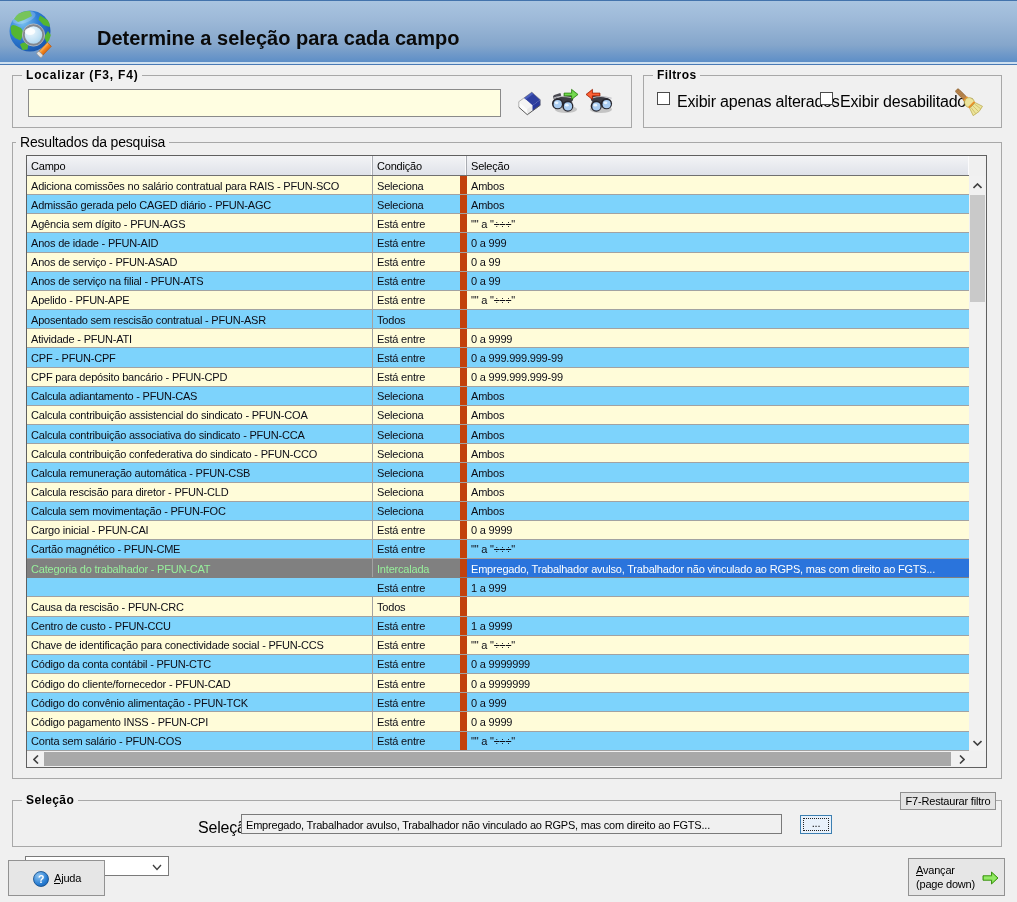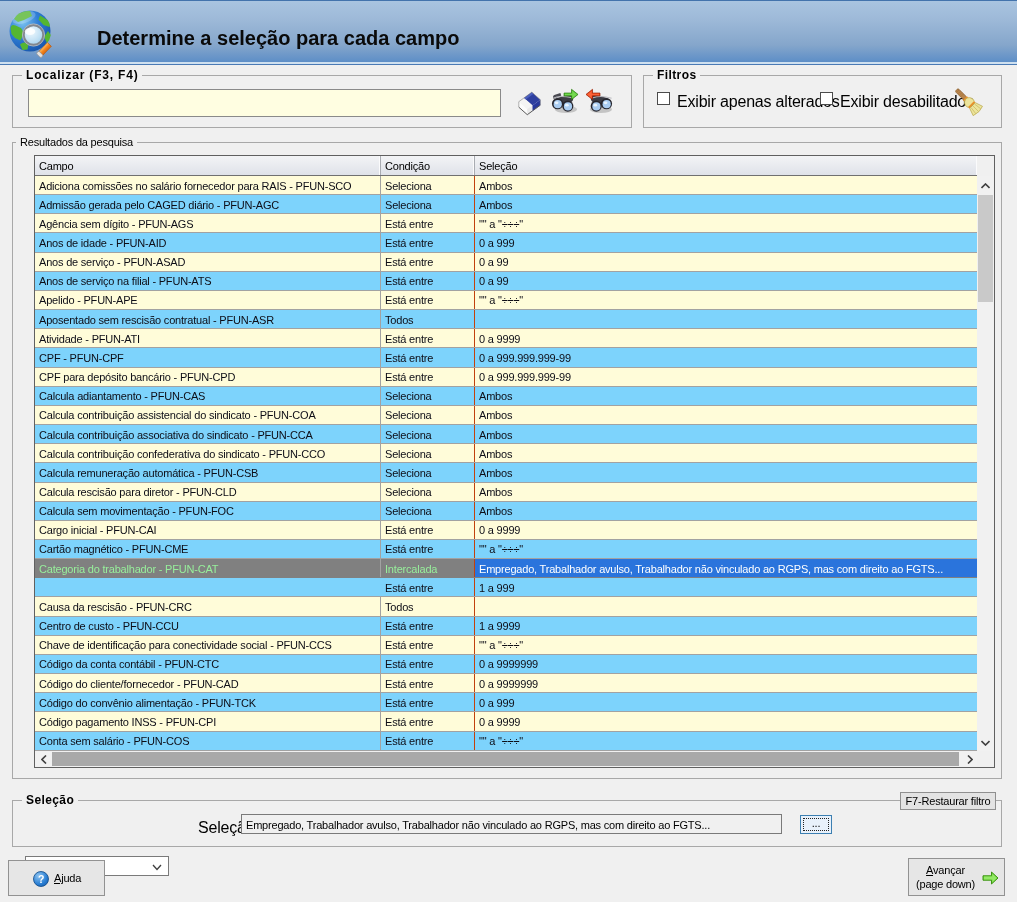--- a/index.html
+++ b/index.html
@@ -3,35 +3,35 @@
 <style>
 *{margin:0;padding:0;box-sizing:border-box}
 html,body{width:1017px;height:902px;background:#f0f0f0;font-family:"Liberation Sans",sans-serif;position:relative;overflow:hidden}
 .abs{position:absolute}
 .hdr{position:absolute;left:0;top:0;width:1017px;height:65px;
  background:linear-gradient(180deg,#a9c4e0 0%,#9db9d8 30%,#85a6cb 70%,#5d8ec7 97%);
  border-top:1px solid #4373ac;border-bottom:1px solid #4a7ab5;
  box-shadow:inset 0 -2px 0 #cfe0ef;}
 .title{position:absolute;left:97px;top:27px;font-size:20px;font-weight:bold;color:#0a0a0a}
 .gb{position:absolute;border:1px solid #a8a8a8}
-.gb .lbl{position:absolute;top:-7px;left:9px;background:#f0f0f0;padding:0 4px;font-size:11px;letter-spacing:-0.2px;line-height:13px;color:#000}
+.gb .lbl{position:absolute;top:-7px;left:9px;background:#f0f0f0;padding:0 4px;font-size:14px;letter-spacing:-0.2px;line-height:13px;color:#000}
 .gb .lblb{position:absolute;top:-8px;left:9px;background:#f0f0f0;padding:0 4px;font-size:12px;line-height:14px;color:#000;font-weight:bold;letter-spacing:0.4px}
 .sin{position:absolute;left:28px;top:89px;width:473px;height:28px;background:#fffee1;border:1px solid #8a8a8a}
 .cb{position:absolute;width:13px;height:13px;background:#fff;border:1px solid #4b4b4b}
 .ctext{position:absolute;font-size:16px;letter-spacing:-0.2px;color:#000}
-.grid{position:absolute;left:34px;top:155px;width:961px;height:613px;background:#f0f0f0;border:1px solid #606060}
+.grid{position:absolute;left:26px;top:155px;width:961px;height:613px;background:#f0f0f0;border:1px solid #606060}
 .ghead{position:absolute;left:0;top:0;width:942px;height:20px;background:linear-gradient(180deg,#f3f4f6,#dfe2e9);border-bottom:1px solid #707070}
 .ghead .h1,.ghead .h2,.ghead .h3{position:absolute;top:0;height:19px;font-size:11px;letter-spacing:-0.2px;color:#000;padding:4px 0 0 4px;border-right:1px solid #a9acb2;box-shadow:inset -1px 0 0 #fbfbfc}
 .h1{left:0;width:346px}.h2{left:346px;width:94px}.h3{left:440px;width:502px;border-right:none!important}
 .rowbox{position:absolute;left:0;top:20px;width:942px;height:575px;overflow:hidden;background:#fff}
 .row{position:relative;width:942px;height:19.16px;border-bottom:1px solid #a2a2a2;background:#7dd3fc}
 .row.y{background:#fffcd9}
 .row .c1,.row .c2,.row .c3{position:absolute;top:0;height:18.16px;font-size:11px;letter-spacing:-0.2px;color:#0d0d16;padding:3.5px 0 0 4px;white-space:nowrap;overflow:hidden}
 .c1{left:0;width:346px;border-right:1px solid #a2a2a2}
-.c2{left:346px;width:94px;border-right:1px solid #c2410c}
+.c2{left:346px;width:94px;border-right:7px solid #c2410c}
 .c3{left:440px;width:502px}
 .row.sel .c1,.row.sel .c2{background:#808080;color:#97ef9b}
 .row.sel .c3{background:#2a74dc;color:#fff}
 .row.sel{background:#808080;border-bottom:1px solid #808080}
 .vsb{position:absolute;right:0;top:20px;width:17px;height:575px;background:#f1f1f1}
 .vthumb{position:absolute;left:1px;top:19px;width:15px;height:107px;background:#c9c9c9}
 .hsb{position:absolute;left:0;bottom:0;width:942px;height:16px;background:#f1f1f1}
 .hthumb{position:absolute;left:17px;top:1px;height:14px;width:907px;background:#a9a9a9}
 .combo{position:absolute;left:25px;top:856px;width:144px;height:20px;background:#fff;border:1px solid #7a7a7a;font-size:11px;letter-spacing:-0.2px;color:#000;padding:4px 0 0 5px}
 .fld{position:absolute;left:241px;top:814px;width:541px;height:20px;background:#f0f0f0;border:1px solid #7a7a7a;font-size:11px;letter-spacing:-0.2px;color:#000;padding:4px 0 0 4px;white-space:nowrap;overflow:hidden}
@@ -153,21 +153,21 @@
     <span class="lbl" style="left:3px">Resultados da pesquisa</span>
   </div>
 <div class="grid">
  <div class="ghead">
       <div class="h1">Campo</div>
       <div class="h2">Condição</div>
       <div class="h3">Seleção</div>
     </div>
  <div class="rowbox">
 <div class="row y">
-        <div class="c1">Adiciona comissões no salário fornecedor para RAIS - PFUN-SCO</div>
+        <div class="c1">Adiciona comissões no salário contratual para RAIS - PFUN-SCO</div>
         <div class="c2">Seleciona</div>
         <div class="c3">Ambos</div>
       </div>
 <div class="row w">
         <div class="c1">Admissão gerada pelo CAGED diário - PFUN-AGC</div>
         <div class="c2">Seleciona</div>
         <div class="c3">Ambos</div>
       </div>
 <div class="row y">
         <div class="c1">Agência sem dígito - PFUN-AGS</div>
@@ -347,19 +347,19 @@
           <stop offset="0" stop-color="#8ec4f0"></stop>
           <stop offset="0.6" stop-color="#2a7fd4"></stop>
           <stop offset="1" stop-color="#1158a8"></stop>
         </radialGradient>
       </defs>
   <circle cx="8" cy="8" r="7.5" fill="url(#hq)" stroke="#0c4886" stroke-width="0.8"></circle>
   <text x="8" y="12" font-size="10.5" font-weight="bold" fill="#fff" text-anchor="middle" font-family="Liberation Sans">?</text>
  </svg>
  <span class="abs" style="left:45px;top:11px;font-size:11px"><u>Aj</u>uda</span>
 </div>
-<div class="btn bigbtn" style="left:908px;top:858px;width:97px;height:38px;text-align:center">
+<div class="btn bigbtn" style="left:908px;top:858px;width:97px;height:38px;text-align:left">
  <div class="abs" style="left:7px;top:5px;font-size:11px;line-height:13.5px"><u>A</u>vançar<br>(page down)</div>
  <svg class="abs" style="left:73px;top:12px" width="17" height="14" viewBox="0 0 17 14">
   <path d="M1 4.8 L9.5 4.8 L9.5 1 L16 7 L9.5 13 L9.5 9.2 L1 9.2 Z" fill="#6fd83c" stroke="#3d9413" stroke-width="1"></path>
   <path d="M2 5.6 L10.3 5.6 L10.3 2.8 L14.8 7 L10.3 11.2 L10.3 8.4 L2 8.4 Z" fill="#a2ef77" opacity="0.7"></path>
  </svg>
 </div>
 
 </body></html>

